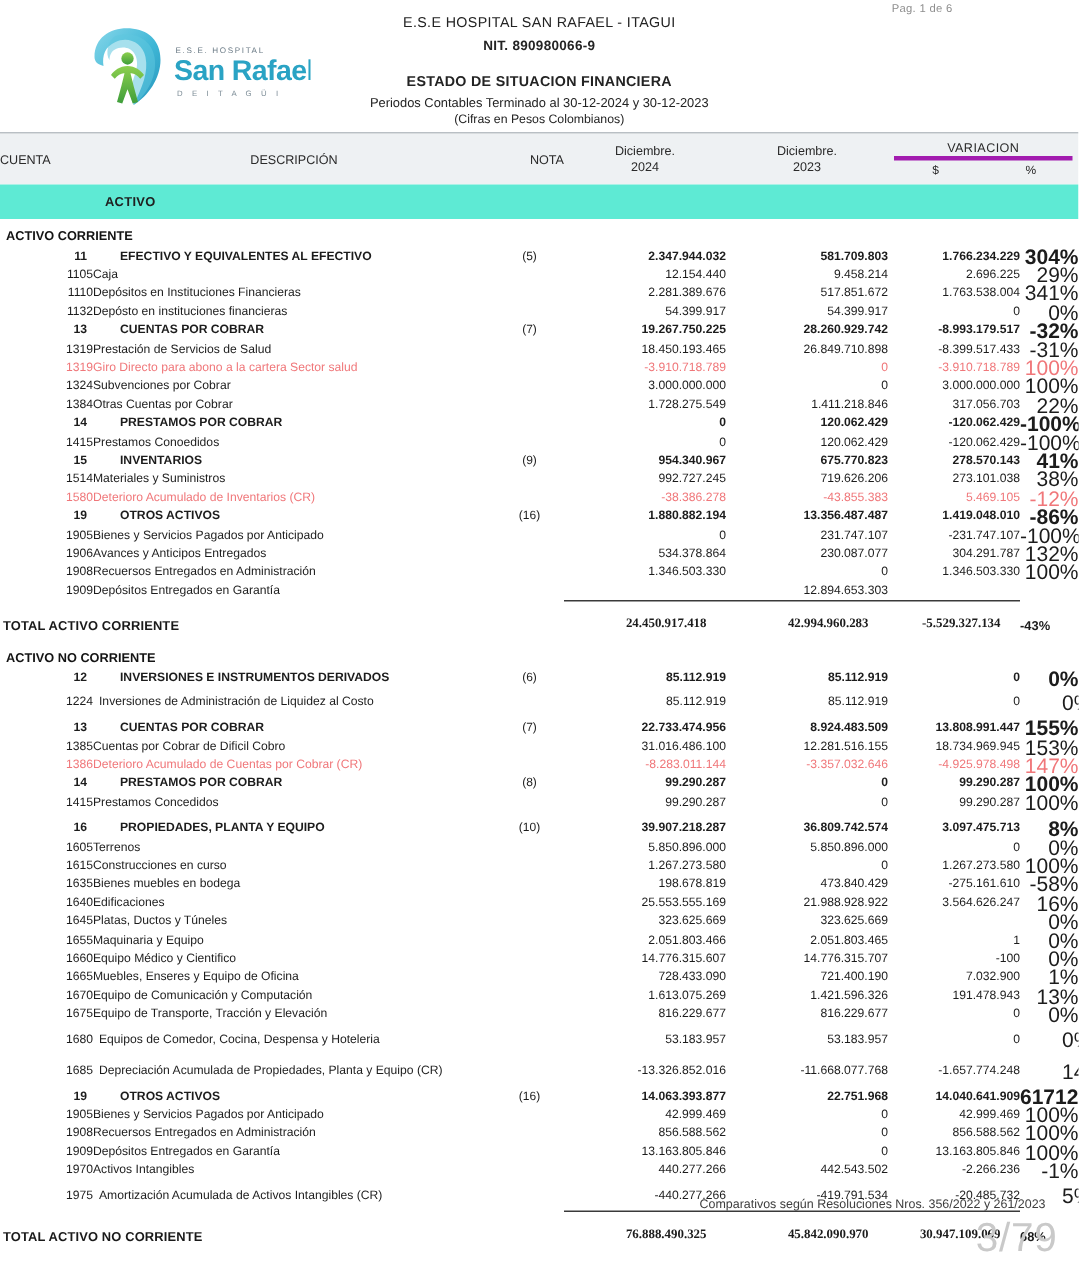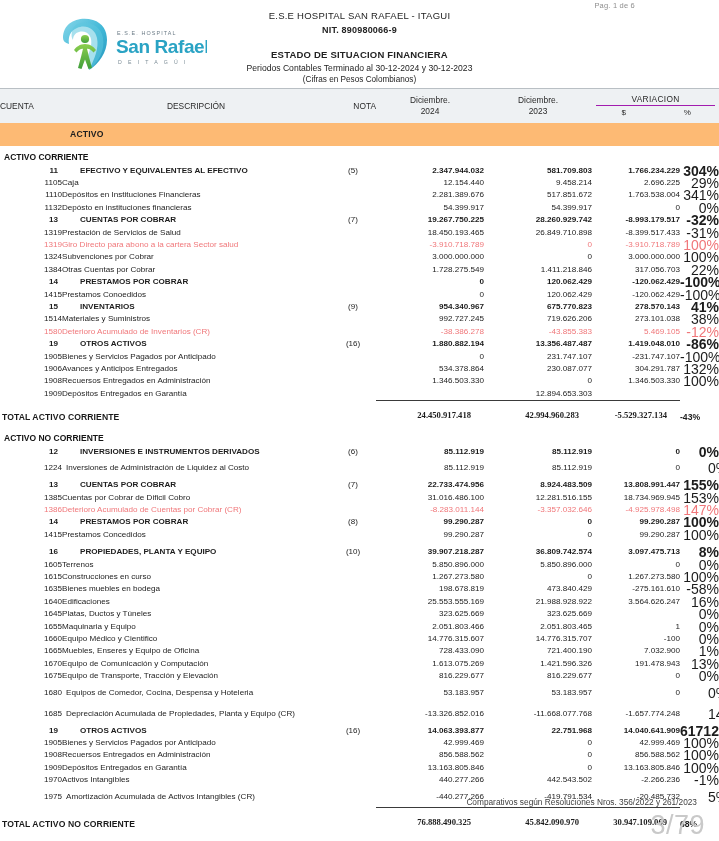--- a/index.html
+++ b/index.html
@@ -66,30 +66,30 @@
     border-top:1px solid #b9bfc4;
   }
   .hdr-cuenta { padding-left:14px; text-align:left; }
   .hdr-desc   { text-align:center; padding-right:52px; }
   .hdr-nota   { text-align:right; }
   .hdr-mes    { text-align:center; line-height:1.25; }
   .hdr-var    { text-align:center; padding:0 !important; }
   .hdr-var .vtitle {
     display:block; text-align:center; letter-spacing:.3px;
     padding-bottom:1px; margin:0 4px;
-    border-bottom:1px solid #a21caf;
+    border-bottom:3px solid #a21caf;
   }
   .hdr-var .vsubs {
     display:flex; margin-top:2px;
   }
   .hdr-var .vsubs span { flex:1; text-align:center; font-size:8px; }
 
   
   .banner td {
-    background:#fdba74;
+    background:#5eead4;
     height:23px;
     font-size:8.6px;
     font-weight:700;
     color:#202020;
     letter-spacing:.2px;
   }
   .banner .b-label { padding-left:8px; }
 
   
   tr.r td { height:12.4px; line-height:12.4px; }

